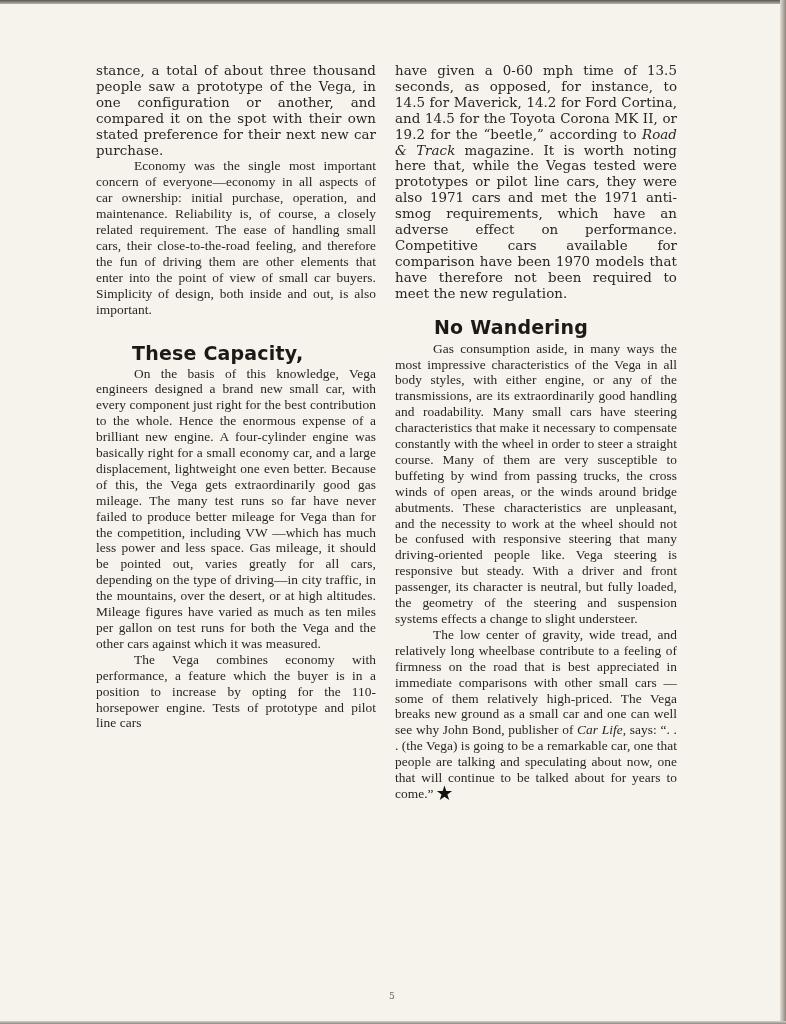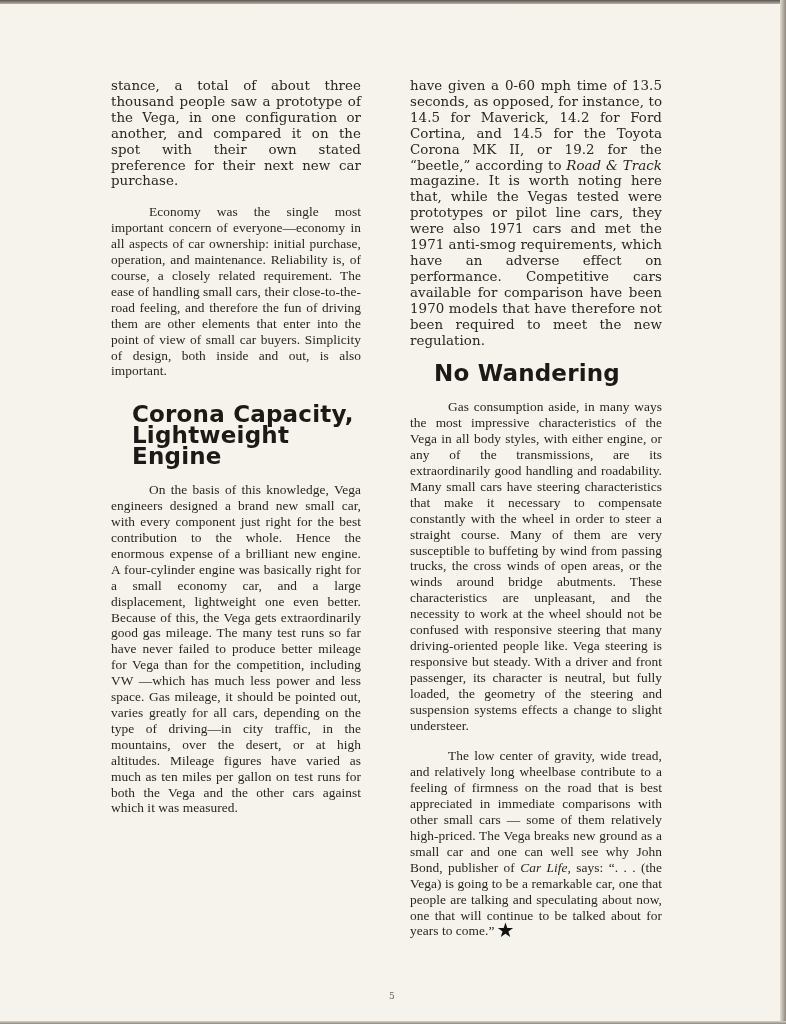--- a/index.html
+++ b/index.html
@@ -22,26 +22,26 @@
     background: linear-gradient(#d8d2c8, #8e887f);
   }
   .column {
     position: absolute; top: 63px;
     font-size: 13.4px; line-height: 15.9px;
     text-align: justify; hyphens: manual;
     letter-spacing: 0.05px;
   }
   .col-left  { left: 96px;  width: 280px; }
   .col-right { left: 395px; width: 282px; }
-  .column p { margin: 15px; }
+  .column p { margin: 0; }
   .indent { text-indent: 38px; font-family: Liberation Serif, serif; }
   h2 {
     font-family: "DejaVu Sans", sans-serif;
     font-weight: bold;
-    font-size: 23px; line-height: 21px;
+    font-size: 19px; line-height: 21px;
     margin: 0; color: #1c1917;
     letter-spacing: 0.2px;
   }
   .h-large { margin: 25px 0 2px 36px; }
   .h-econ  { margin: 22px 0 2px 36px; }
   .h-nowand{ margin: 15px 0 3px 39px; }
   em { font-style: italic; }
   .star { font-size: 20px; line-height: 14px; color: #111; margin-left: 2px; vertical-align: -2px; }
   .page-number {
     position: absolute; left: 389px; top: 991px;
@@ -52,24 +52,24 @@
 <body>
 
 <div class="page-edge-top"></div>
 <div class="page-edge-right"></div>
 <div class="page-edge-bottom"></div>
 
 <div class="column col-left">
   <p>stance, a total of about three thousand people saw a prototype of the Vega, in one configuration or another, and compared it on the spot with their own stated preference for their next new car purchase.</p>
   <p class="indent">Economy was the single most important concern of everyone—economy in all aspects of car ownership: initial purchase, operation, and maintenance. Reliability is, of course, a closely related requirement. The ease of handling small cars, their close-to-the-road feeling, and therefore the fun of driving them are other elements that enter into the point of view of small car buyers. Simplicity of design, both inside and out, is also important.</p>
   <h2 class="h-large">
-    <span>Corona Capacity,</span><br>
-    <span>Lightweight Engine</span>
+    <span>These Capacity,</span><br>
   </h2>
   <p class="indent">On the basis of this knowledge, Vega engineers designed a brand new small car, with every component just right for the best contribution to the whole. Hence the enormous expense of a brilliant new engine. A four-cylinder engine was basically right for a small economy car, and a large displacement, lightweight one even better. Because of this, the Vega gets extraordinarily good gas mileage. The many test runs so far have never failed to produce better mileage for Vega than for the competition, including VW —which has much less power and less space. Gas mileage, it should be pointed out, varies greatly for all cars, depending on the type of driving—in city traffic, in the mountains, over the desert, or at high altitudes. Mileage figures have varied as much as ten miles per gallon on test runs for both the Vega and the other cars against which it was measured.</p>
+  <p class="indent">The Vega combines economy with performance, a feature which the buyer is in a position to increase by opting for the 110-horsepower engine. Tests of prototype and pilot line cars</p>
 </div>
 
 <div class="column col-right">
   <p><span>have given a 0-60 mph time of 13.5 seconds, as opposed, for instance, to 14.5 for Maverick, 14.2 for Ford Cortina, and 14.5 for the Toyota Corona MK II, or 19.2 for the “beetle,” according to </span><em>Road &amp; Track</em><span> magazine. It is worth noting here that, while the Vegas tested were prototypes or pilot line cars, they were also 1971 cars and met the 1971 anti-smog requirements, which have an adverse effect on performance. Competitive cars available for comparison have been 1970 models that have therefore not been required to meet the new regulation.</span></p>
   <h2 class="h-nowand">No Wandering</h2>
   <p class="indent">Gas consumption aside, in many ways the most impressive characteristics of the Vega in all body styles, with either engine, or any of the transmissions, are its extraordinarily good handling and roadability. Many small cars have steering characteristics that make it necessary to compensate constantly with the wheel in order to steer a straight course. Many of them are very susceptible to buffeting by wind from passing trucks, the cross winds of open areas, or the winds around bridge abutments. These characteristics are unpleasant, and the necessity to work at the wheel should not be confused with responsive steering that many driving-oriented people like. Vega steering is responsive but steady. With a driver and front passenger, its character is neutral, but fully loaded, the geometry of the steering and suspension systems effects a change to slight understeer.</p>
   <p class="indent"><span>The low center of gravity, wide tread, and relatively long wheelbase contribute to a feeling of firmness on the road that is best appreciated in immediate comparisons with other small cars — some of them relatively high-priced. The Vega breaks new ground as a small car and one can well see why John Bond, publisher of </span><em>Car Life</em><span>, says: “. . . (the Vega) is going to be a remarkable car, one that people are talking and speculating about now, one that will continue to be talked about for years to come.”</span><span class="star">★</span></p>
 </div>
 
 <div class="page-number">5</div>

